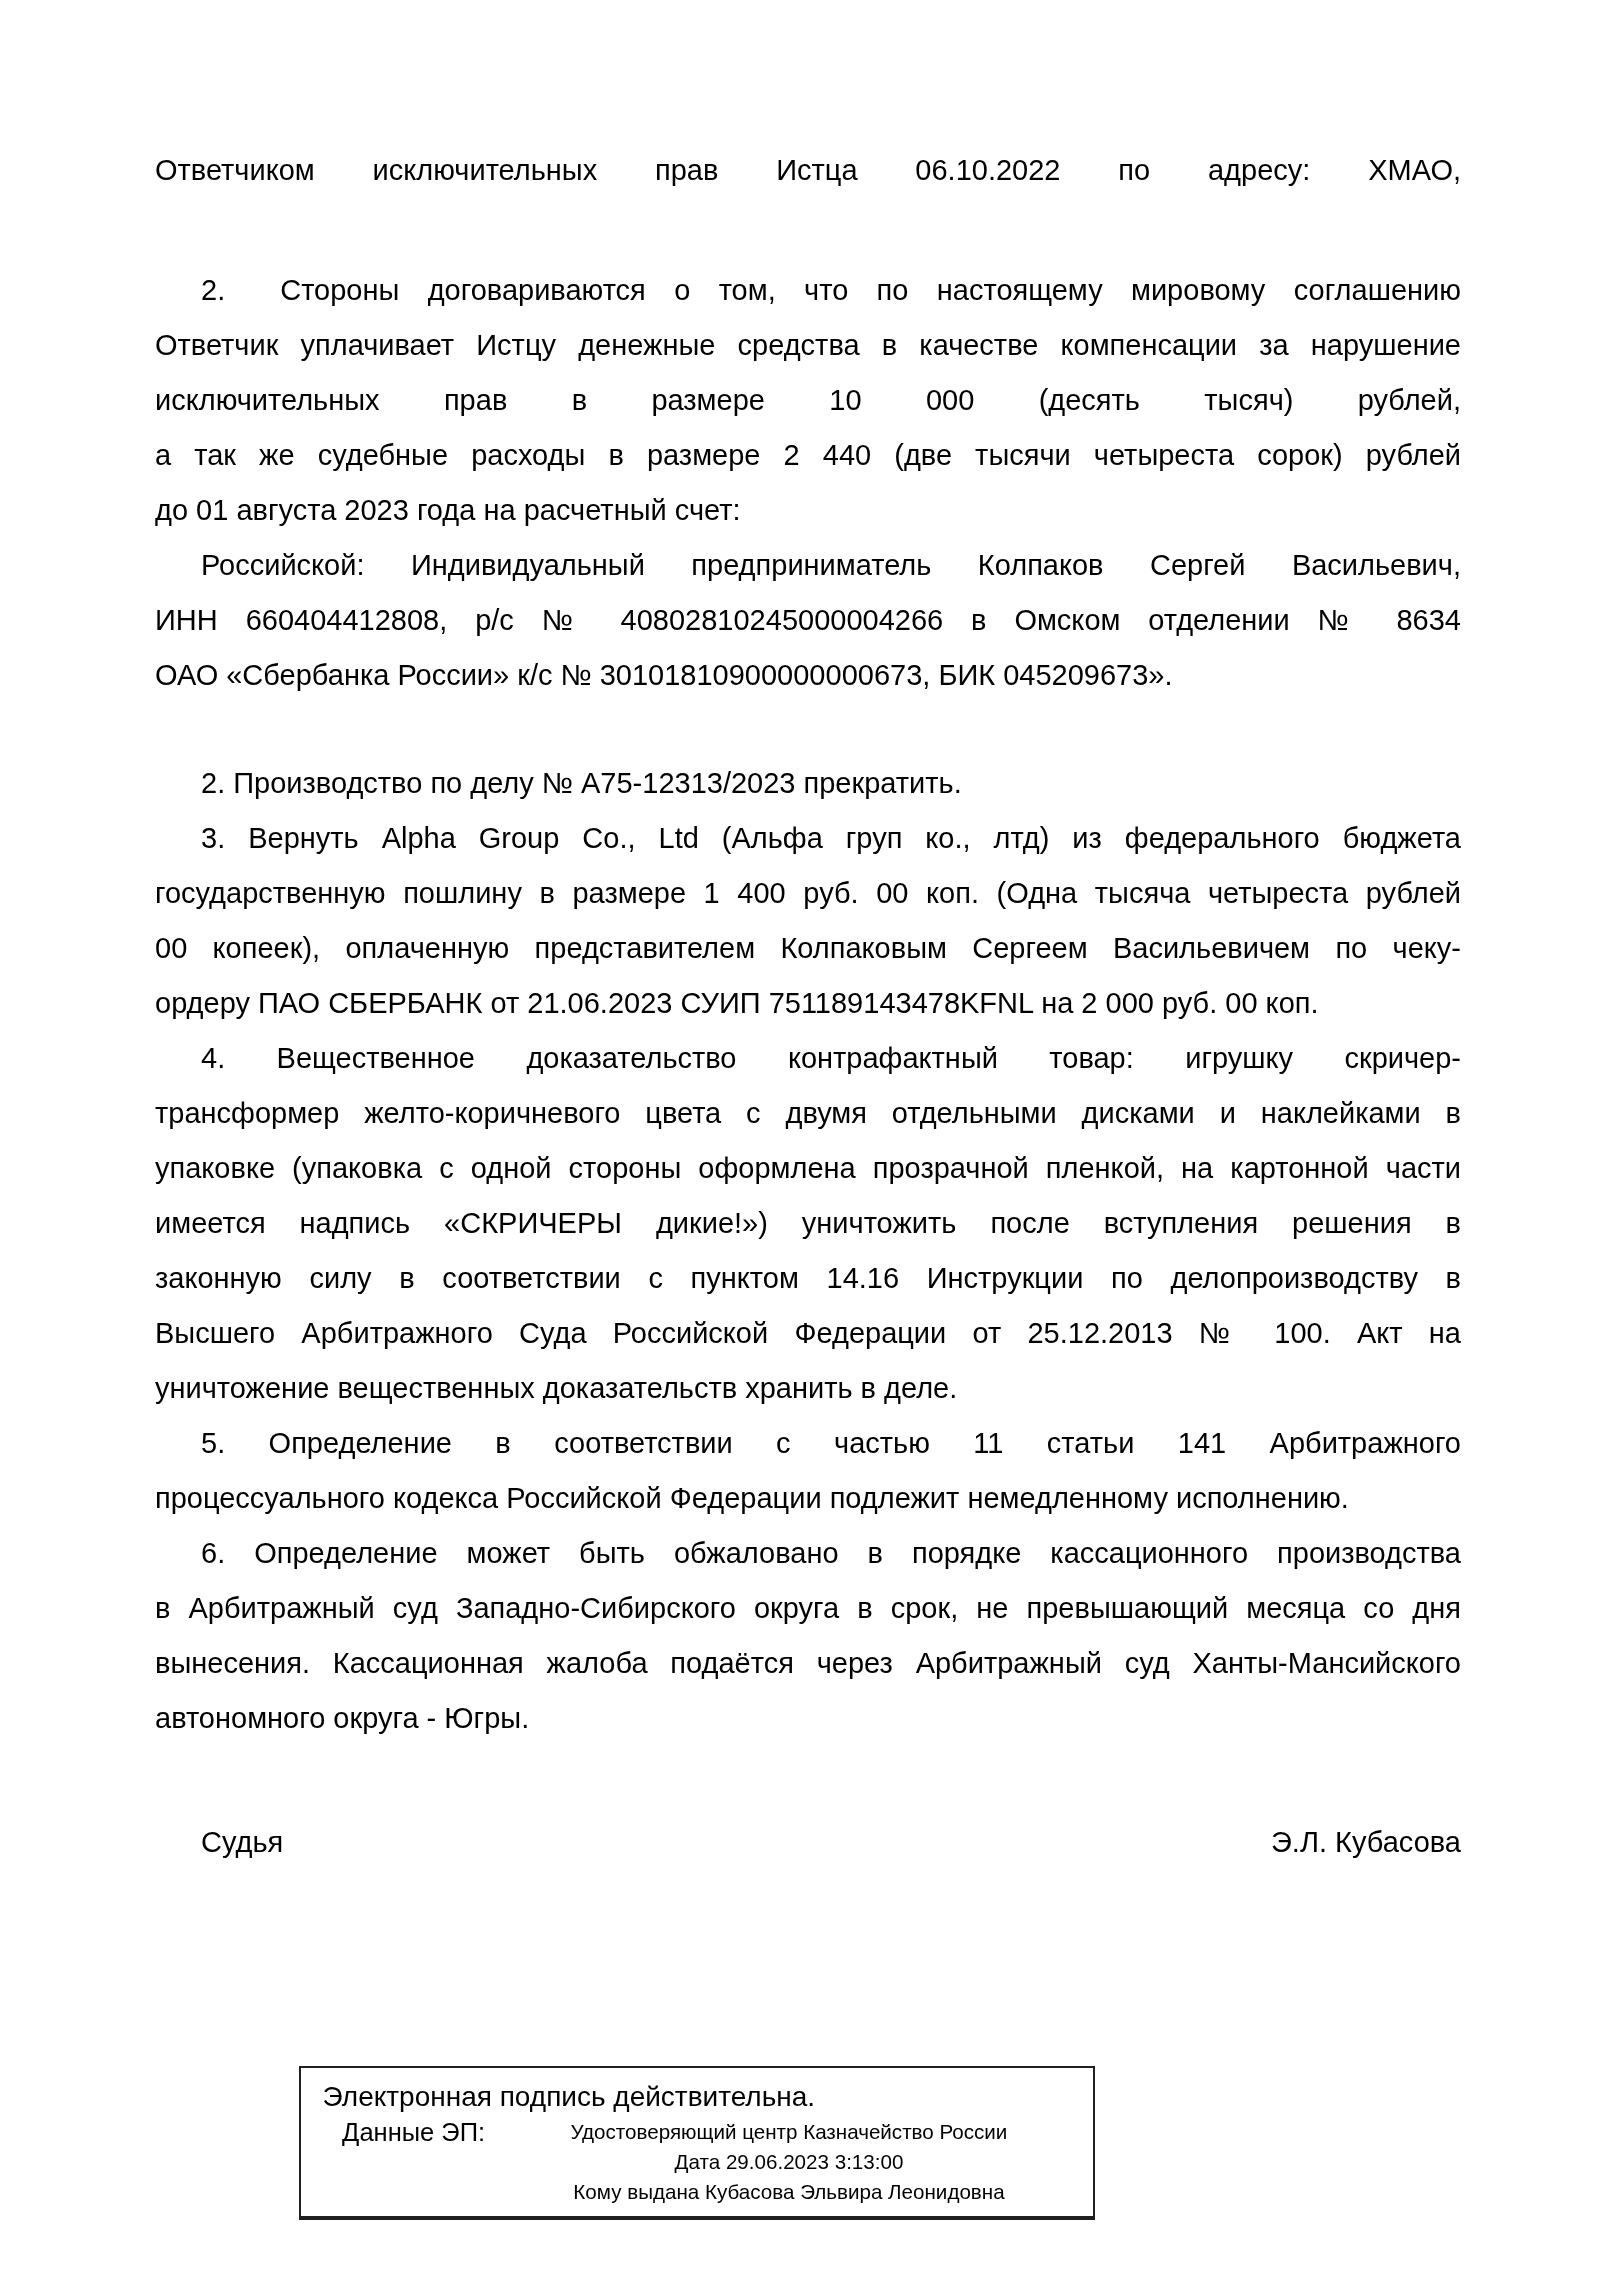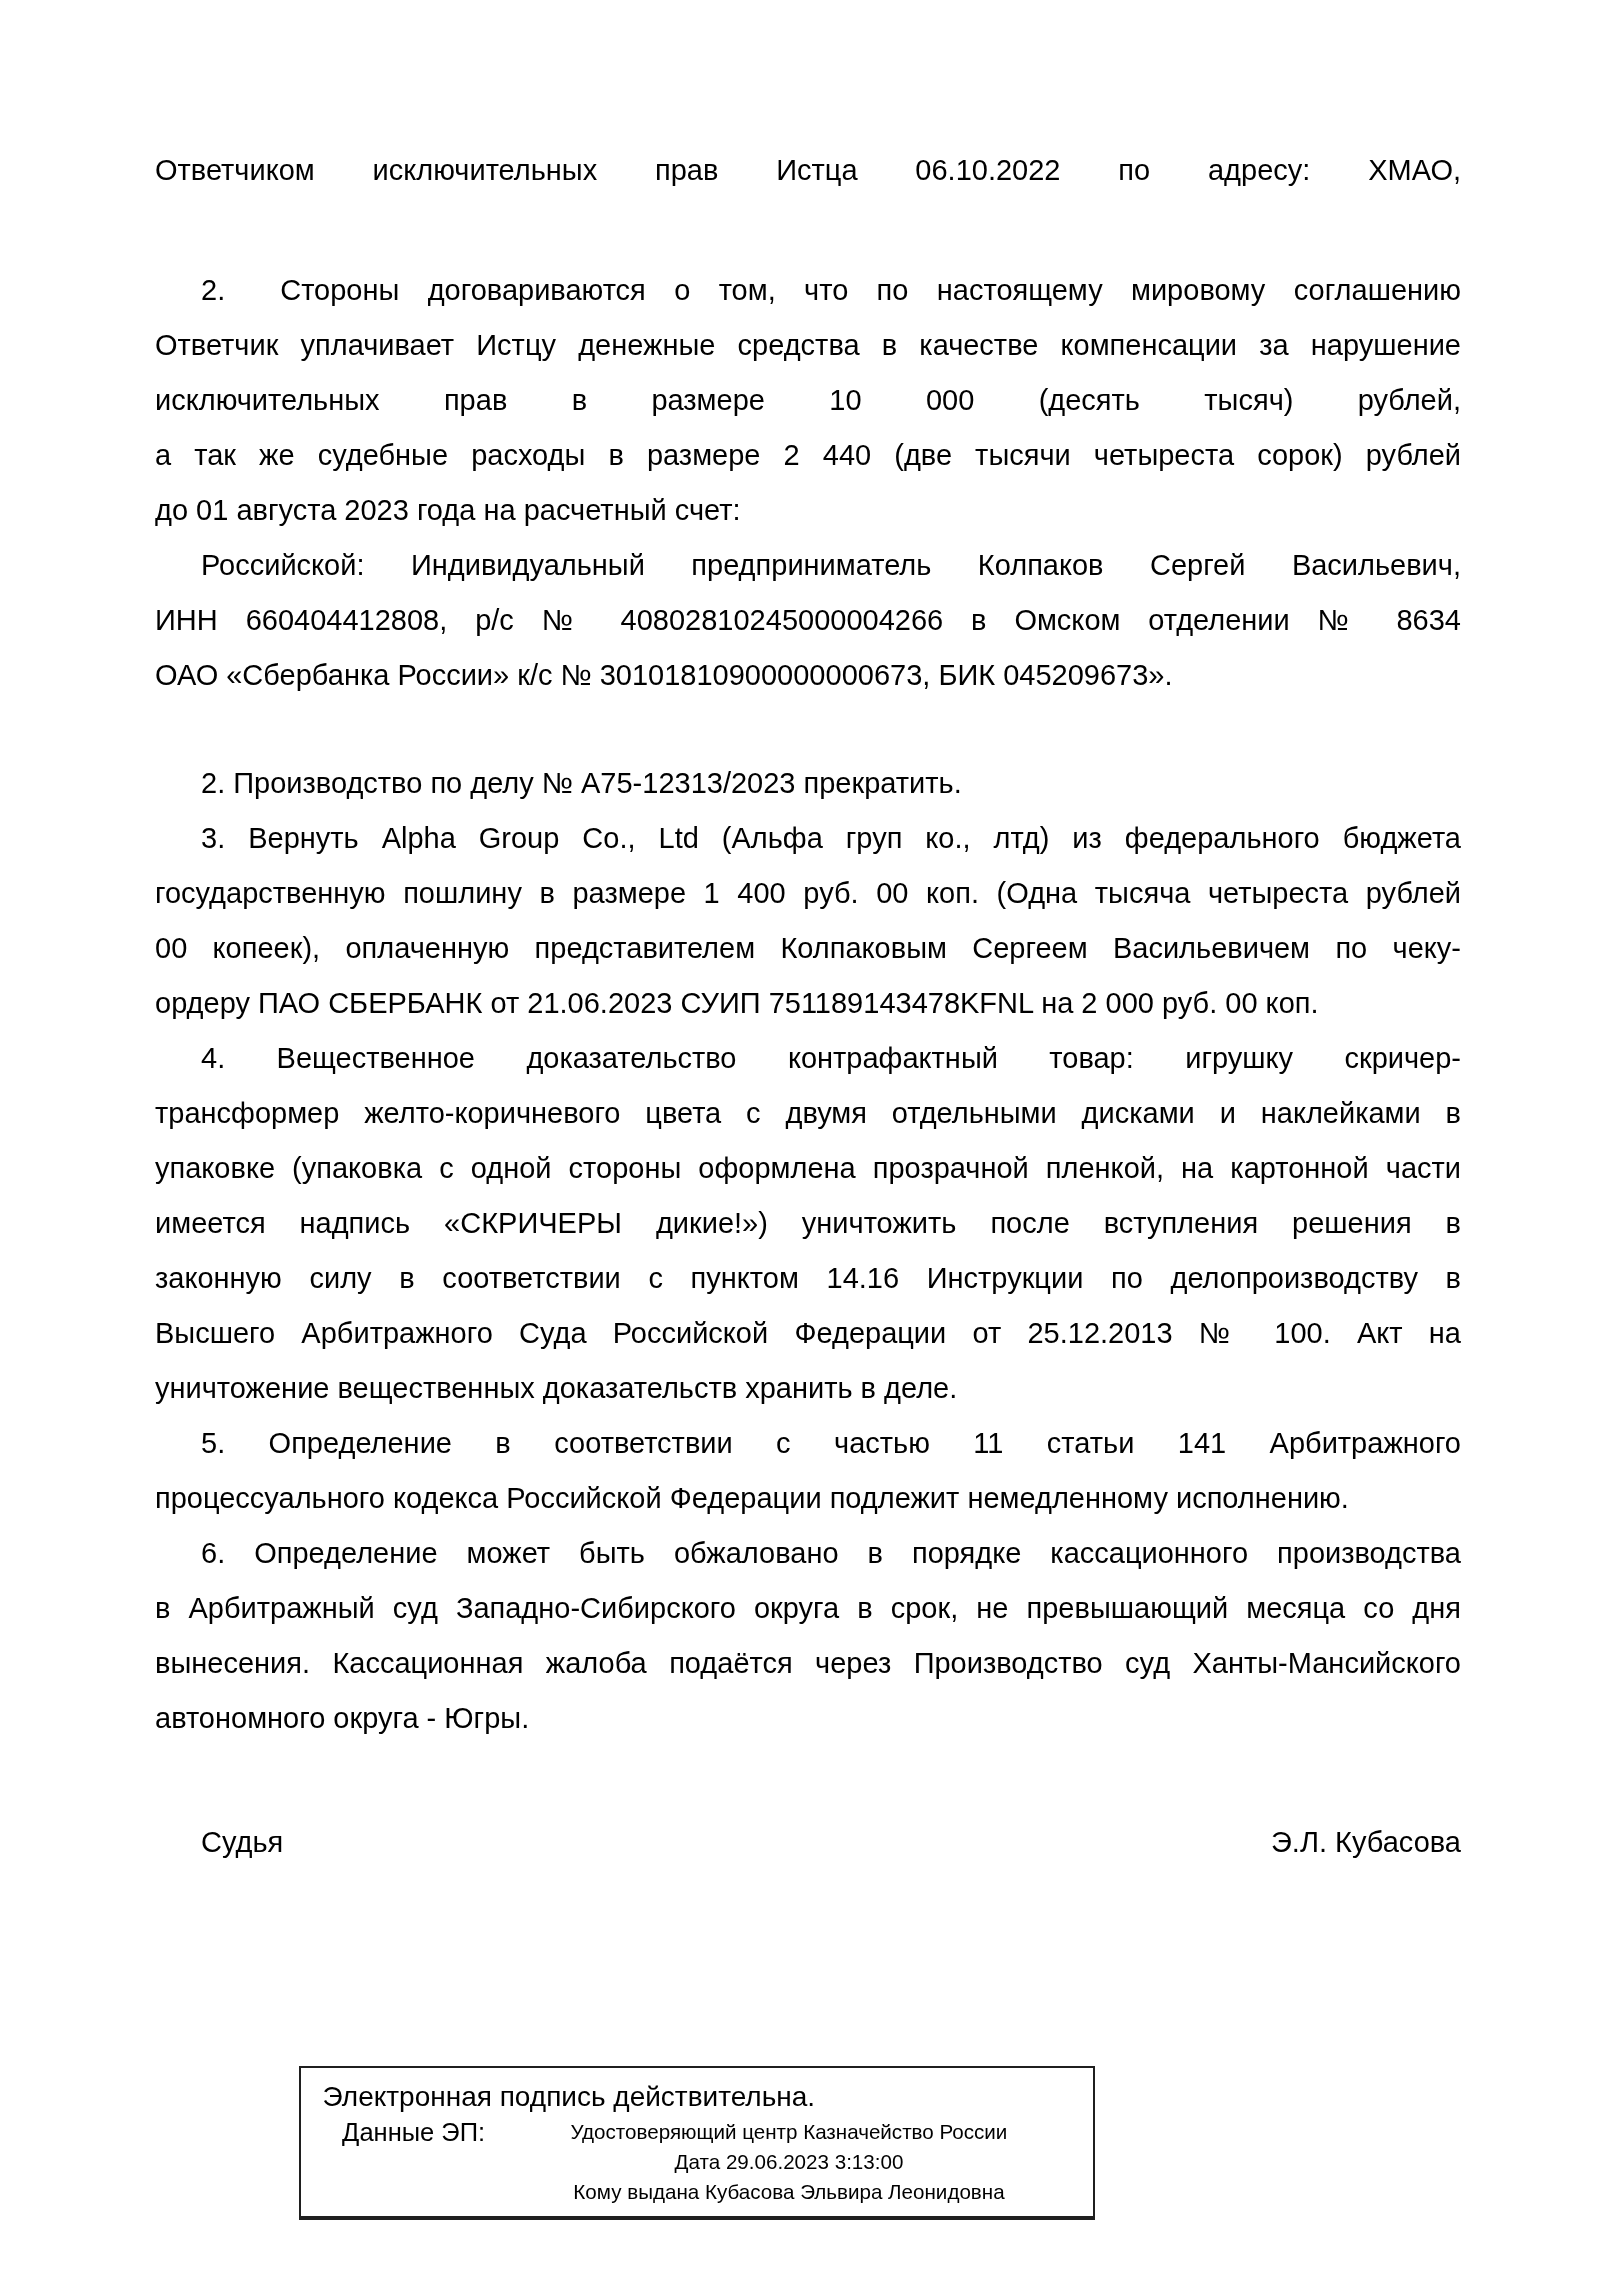--- a/index.html
+++ b/index.html
@@ -137,21 +137,21 @@
     </div>
 
     <div class="para">
       <div class="tline j ind">5. Определение в соответствии с частью 11 статьи 141 Арбитражного</div>
       <div class="tline last">процессуального кодекса Российской Федерации подлежит немедленному исполнению.</div>
     </div>
 
     <div class="para">
       <div class="tline j ind">6. Определение может быть обжаловано в порядке кассационного производства</div>
       <div class="tline j">в Арбитражный суд Западно-Сибирского округа в срок, не превышающий месяца со дня</div>
-      <div class="tline j">вынесения. Кассационная жалоба подаётся через Производство суд Ханты-Мансийского</div>
+      <div class="tline j">вынесения. Кассационная жалоба подаётся через Арбитражный суд Ханты-Мансийского</div>
       <div class="tline last">автономного округа - Югры.</div>
     </div>
 
     <div class="judge-row">
       <span class="judge-role">Судья</span>
       <span class="judge-name">Э.Л. Кубасова</span>
     </div>
 
   </div>
 

